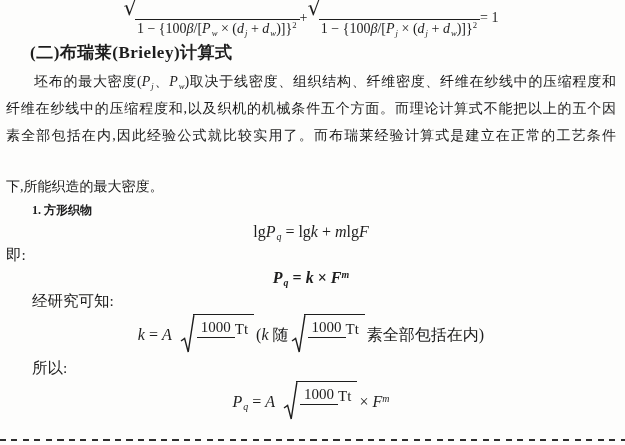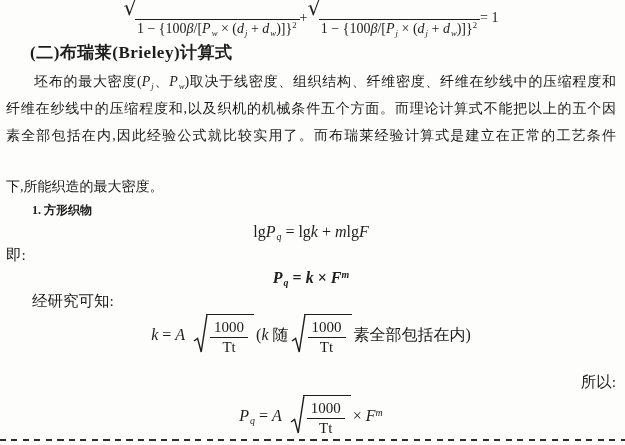--- a/index.html
+++ b/index.html
@@ -39,41 +39,41 @@
     border-top:1.4px solid currentColor;
     padding:1px 3px 0 2px;
     display:inline-block;
     margin-top:20px;
   }
 
   
   .bigsqrt { display:inline-flex; align-items:flex-start; margin:0 2px; }
   .bigsqrt svg { display:block; margin-right:-2px; flex:none; }
   .bigsqrt .bbody { border-top:1.6px solid currentColor; padding:3px 6px 0 4px; }
-  .frac { display:inline-flex; flex-direction:column; align-items:center; font-size:15px; line-height:1.12; }
+  .frac { display:inline-flex; flex-direction:row; align-items:center; font-size:15px; line-height:1.12; }
   .frac .num { border-bottom:1.4px solid currentColor; padding:0 4px 1px; }
   .frac .den { padding-top:1px; }
 
   
   #f-top { margin-top:4px; font-size:14px; height:28px; }
   #heading {
     margin:9px 0 0 24px;
     font-size:17px; font-weight:bold; letter-spacing:0.5px;
   }
   #para { margin-top:4px; font-size:14px; line-height:27px; }
   #para .pline { text-align:justify; text-align-last:justify; overflow:hidden; height:27px; }
   #para .pline.first { text-indent:2em; }
   #para .pline.last { text-align:left; text-align-last:left;margin-top:24px; }
   #subheading { margin:2px 0 0 26px; font-size:12px; font-weight:bold; }
   #assume { margin:5px 0 0 26px; font-size:15.5px; white-space:nowrap; }
   #f-lg { margin-top:4px; }
   .lbl { font-size:15.5px; }
   #lbl-namely { margin-top:4px; }
   #lbl-research { margin:4px 0 0 26px; }
-  #lbl-therefore { margin:16px 0 0 26px;text-align:right; }
+  #lbl-therefore { margin:2px 0 0 26px; }
   #f-pq { margin-top:3px;font-weight:bold; }
   #f-k { margin-top:2px; }
   #f-final { margin-top:2px; }
 
   .cutline {
     position:absolute; left:0; bottom:4px;
     width:625px; height:2.4px;
     background:repeating-linear-gradient(90deg,#2e2e2e 0 6px,transparent 6px 11.5px);
   }
 </style>

